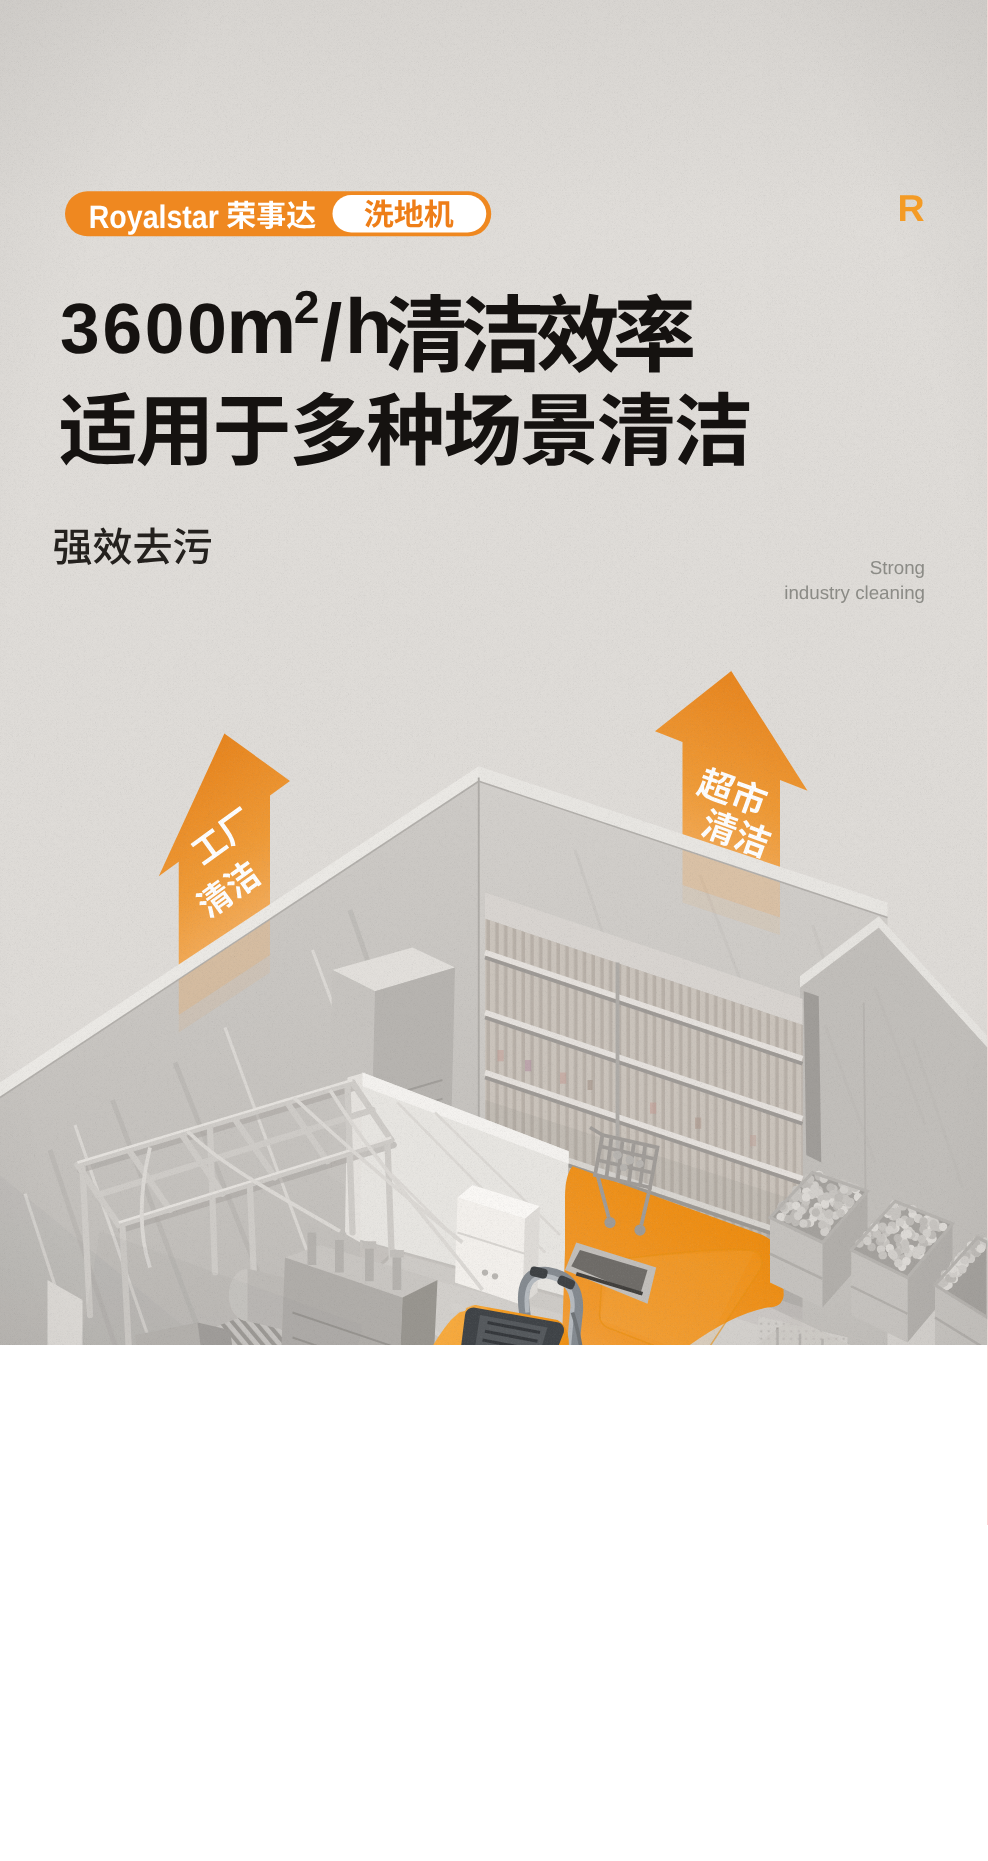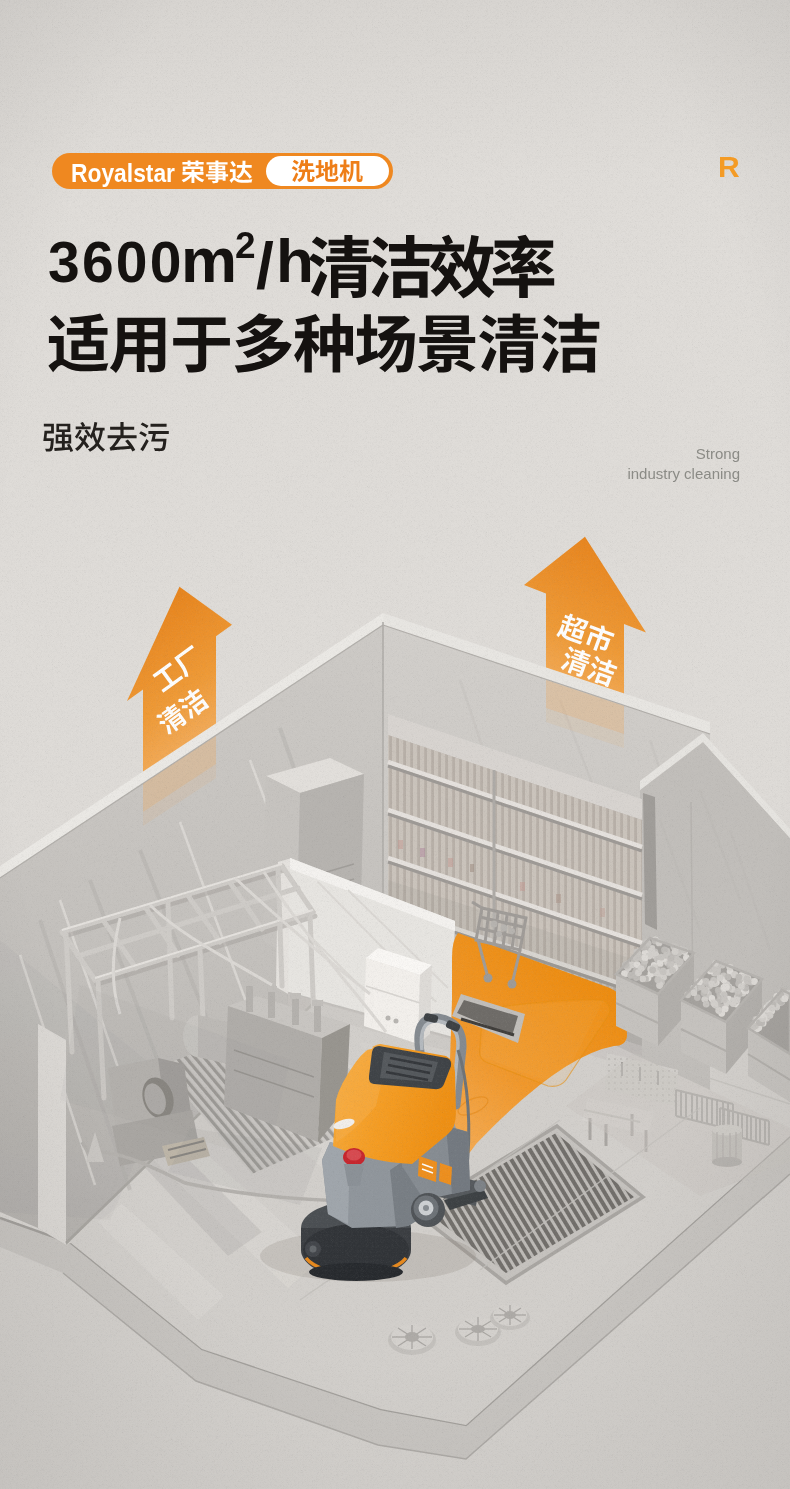--- a/index.html
+++ b/index.html
@@ -1,14 +1,14 @@
 <!DOCTYPE html>
 <html><head><meta charset="utf-8"><style>
 html,body{margin:0;padding:0;background:#fff}
-#page{position:relative;width:790px;height:1489px;overflow:hidden;background:#fca5a5}
+#page{position:relative;width:790px;height:1076px;overflow:hidden;background:#fca5a5}
 svg{position:absolute;left:0;top:0;display:block}
 </style></head><body>
 <div id="page">
 <svg width="790" height="1489" viewBox="0 0 790 1489">
 <defs>
 <filter id="grain" x="0" y="0" width="100%" height="100%">
  <feTurbulence type="turbulence" baseFrequency="0.8" numOctaves="2" seed="7" stitchTiles="stitch"></feTurbulence>
  <feColorMatrix type="saturate" values="0"></feColorMatrix>
 </filter>
 <linearGradient id="bgg" x1="0" y1="0" x2="0" y2="1">

